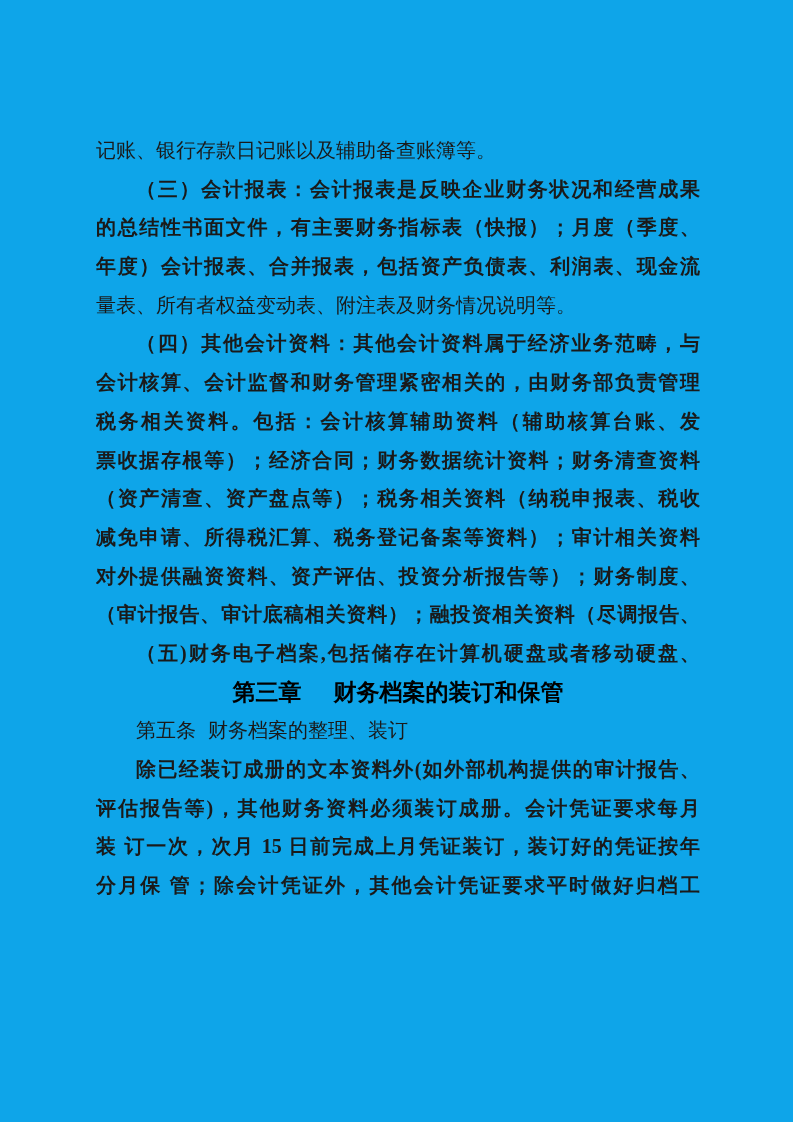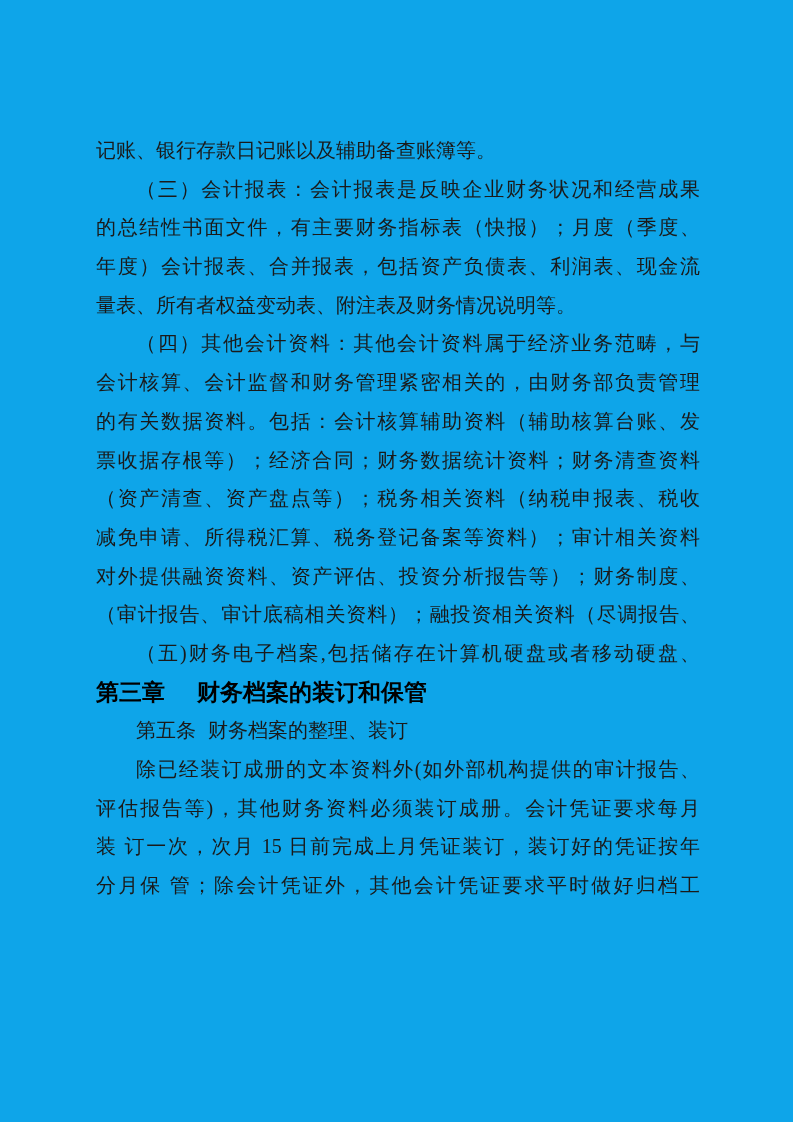--- a/index.html
+++ b/index.html
@@ -24,28 +24,29 @@
     font-size: 20px;
     line-height: 38.7px;
   }
   .line {
     height: 38.7px;
     overflow: hidden;
   }
   .line.fill {
     text-align: justify;
     text-align-last: justify;
+    font-weight: bold;
   }
   .line.indent {
     text-indent: 40px;
   }
   .chapter-heading {
     height: 38.7px;
     line-height: 38.7px;
-    text-align: left;
+    text-align: center;
     font-family: "Liberation Sans", "DejaVu Sans", sans-serif;
     font-weight: bold;
     font-size: 23px;
     color: #000000;
     overflow: hidden;
   }
   .chapter-heading .chapter-num {
     margin-right: 32px;
   }
   .clause-line {
@@ -64,21 +65,21 @@
 <div class="page">
   <div class="text-block">
 
     <div class="line">记账、银行存款日记账以及辅助备查账簿等。</div>
     <div class="line fill indent">（三）会计报表：会计报表是反映企业财务状况和经营成果</div>
     <div class="line fill">的总结性书面文件，有主要财务指标表（快报）；月度（季度、</div>
     <div class="line fill">年度）会计报表、合并报表，包括资产负债表、利润表、现金流</div>
     <div class="line">量表、所有者权益变动表、附注表及财务情况说明等。</div>
     <div class="line fill indent">（四）其他会计资料：其他会计资料属于经济业务范畴，与</div>
     <div class="line fill">会计核算、会计监督和财务管理紧密相关的，由财务部负责管理</div>
-    <div class="line fill">的有关数据资料。包括：会计核算辅助资料（辅助核算台账、发</div>
+    <div class="line fill">税务相关资料。包括：会计核算辅助资料（辅助核算台账、发</div>
     <div class="line fill">票收据存根等）；经济合同；财务数据统计资料；财务清查资料</div>
     <div class="line fill">（资产清查、资产盘点等）；税务相关资料（纳税申报表、税收</div>
     <div class="line fill">减免申请、所得税汇算、税务登记备案等资料）；审计相关资料</div>
     <div class="line fill">对外提供融资资料、资产评估、投资分析报告等）；财务制度、</div>
     <div class="line fill">（审计报告、审计底稿相关资料）；融投资相关资料（尽调报告、</div>
     <div class="line fill indent">（五)财务电子档案,包括储存在计算机硬盘或者移动硬盘、</div>
 
     <div class="chapter-heading">
       <span class="chapter-num">第三章</span><span>财务档案的装订和保管</span>
     </div>

